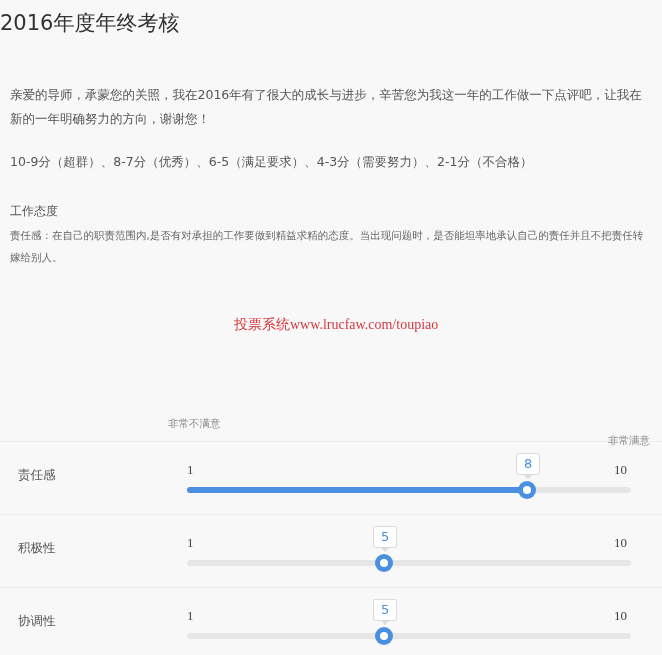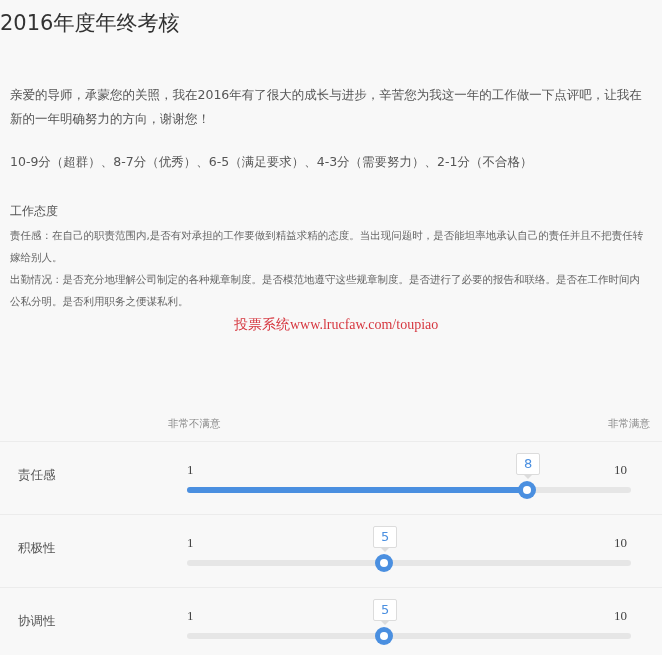--- a/index.html
+++ b/index.html
@@ -36,21 +36,21 @@
       color: #d0141e; font-size: 14px; line-height: 14px;
       font-family: "Liberation Serif", serif; white-space: nowrap;
       opacity: 0.85;
     }
     .scale-head {
       position: absolute; top: 415px; left: 0; width: 662px; height: 26px;
       border-bottom: 1px solid #ececec;
       font-size: 10.5px; color: #888;
     }
     .scale-head .lo { position: absolute; left: 168px; top: 2px; }
-    .scale-head .hi { position: absolute; right: 12px; top: 2px; }
+    .scale-head .hi { position: absolute; right: 12px; top: 19px; }
     .row {
       position: absolute; left: 0; width: 662px; height: 72px;
       border-bottom: 1px solid #ececec;
       padding-left: 12px;
     }
     .row .label {
       position: absolute; left: 18px; top: 25px;
       font-size: 12.5px; color: #555;
     }
     .row .min, .row .max {
@@ -94,21 +94,20 @@
 <div class="title">2016年度年终考核</div>
 
 <div class="intro">亲爱的导师，承蒙您的关照，我在2016年有了很大的成长与进步，辛苦您为我这一年的工作做一下点评吧，让我在新的一年明确努力的方向，谢谢您！</div>
 
 <div class="scale">10-9分（超群）、8-7分（优秀）、6-5（满足要求）、4-3分（需要努力）、2-1分（不合格）</div>
 
 <div class="section-title">工作态度</div>
 
 <div class="criteria">
   <p>责任感：在自己的职责范围内,是否有对承担的工作要做到精益求精的态度。当出现问题时，是否能坦率地承认自己的责任并且不把责任转嫁给别人。</p>
-  <p>出勤情况：是否充分地理解公司制定的各种规章制度。是否模范地遵守这些规章制度。是否进行了必要的报告和联络。是否在工作时间内公私分明。是否利用职务之便谋私利。</p>
 </div>
 
 <div class="watermark">投票系统www.lrucfaw.com/toupiao</div>
 
 <div class="scale-head">
   <span class="lo">非常不满意</span>
   <span class="hi">非常满意</span>
 </div>
 
 <div class="row" style="top:442px;">

